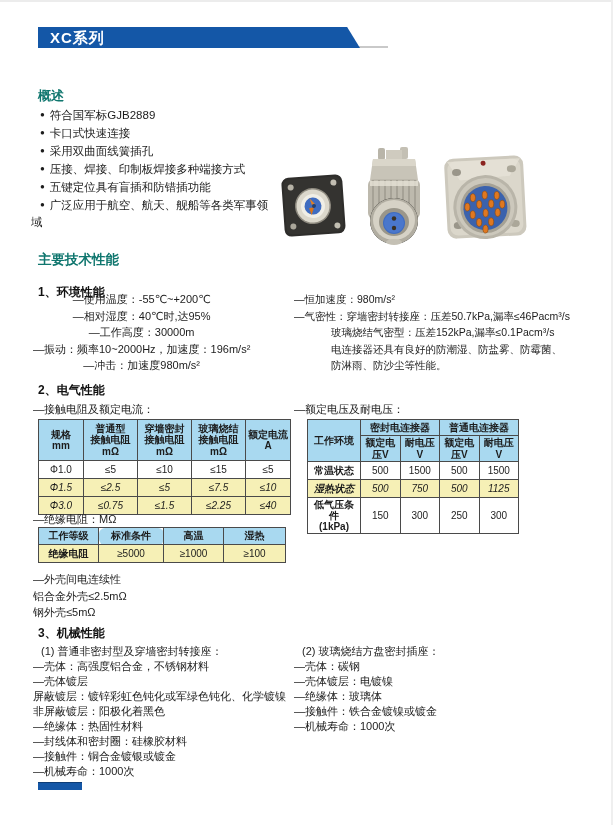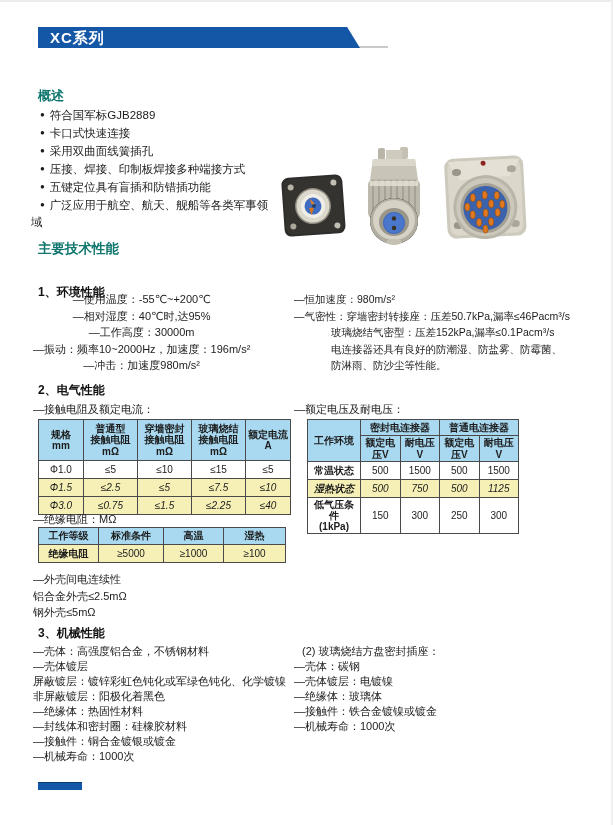--- a/index.html
+++ b/index.html
@@ -149,21 +149,21 @@
         <ellipse cx="31" cy="67" rx="2.6" ry="4"></ellipse>
           <ellipse cx="44" cy="66" rx="2.6" ry="4"></ellipse>
           <ellipse cx="56" cy="66" rx="2.6" ry="4"></ellipse>
         <ellipse cx="37" cy="75" rx="2.6" ry="4"></ellipse>
           <ellipse cx="49" cy="75" rx="2.6" ry="4"></ellipse>
         <ellipse cx="43" cy="82" rx="2.6" ry="4"></ellipse>
       </g>
     </g>
   </svg>
 
-  <div class="abs sec-heading" style="left:38px;top:240px;font-size:13.5px;text-align:center;">主要技术性能</div>
+  <div class="abs sec-heading" style="left:38px;top:251px;font-size:13.5px;text-align:center;">主要技术性能</div>
 
   <div class="abs sub-heading" style="left:38px;top:275px;margin-top:9px;">1、环境性能</div>
 
   <div class="abs lines" style="left:33px;top:291px;text-align:center;">
     <div>—使用温度：-55℃~+200℃</div>
     <div>—相对湿度：40℃时,达95%</div>
     <div>—工作高度：30000m</div>
     <div>—振动：频率10~2000Hz，加速度：196m/s²</div>
     <div>—冲击：加速度980m/s²</div>
   </div>
@@ -260,21 +260,21 @@
     </tr>
   </tbody>
     </table>
 
   <div class="abs lines" style="left:33px;top:511px;">—绝缘电阻：MΩ</div>
 
   <table class="abs t t3" style="left:38px;top:527px;width:227px;">
     <tbody>
         <tr>
       <th style="width:55px;text-align:center;">工作等级</th>
-      <th style="width:60px;">标准条件</th>
+      <th style="width:60px;border-radius:6px;">标准条件</th>
       <th style="width:55px;">高温</th>
       <th style="width:57px;">湿热</th>
     </tr>
     <tr>
       <td class="rh">绝缘电阻</td>
       <td>≥5000</td>
       <td>≥1000</td>
       <td>≥100</td>
     </tr>
   </tbody>
@@ -282,20 +282,21 @@
 
   <div class="abs lines" style="left:33px;top:571px;">
     <div>—外壳间电连续性</div>
     <div>铝合金外壳≤2.5mΩ</div>
     <div>钢外壳≤5mΩ</div>
   </div>
 
   <div class="abs sub-heading" style="left:38px;top:625px;">3、机械性能</div>
 
   <div class="abs mech" style="left:33px;top:644px;">
+    <div class="ttl">(1) 普通非密封型及穿墙密封转接座：</div>
     <div>—壳体：高强度铝合金，不锈钢材料</div>
     <div>—壳体镀层</div>
     <div>屏蔽镀层：镀锌彩虹色钝化或军绿色钝化、化学镀镍</div>
     <div>非屏蔽镀层：阳极化着黑色</div>
     <div>—绝缘体：热固性材料</div>
     <div>—封线体和密封圈：硅橡胶材料</div>
     <div>—接触件：铜合金镀银或镀金</div>
     <div>—机械寿命：1000次</div>
   </div>
 

